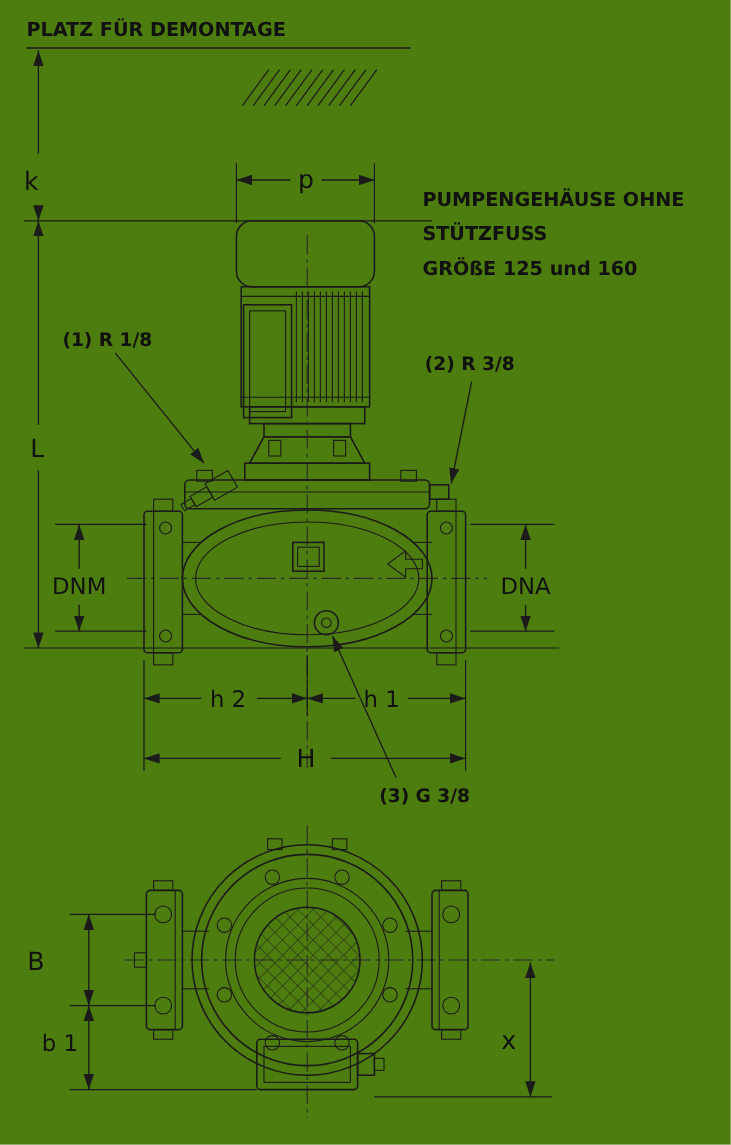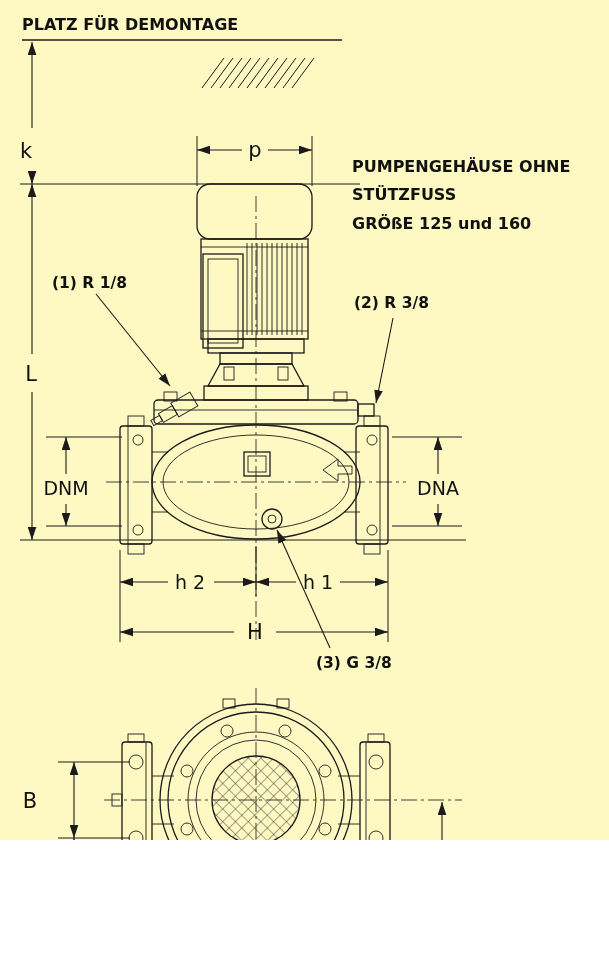--- a/index.html
+++ b/index.html
@@ -1,16 +1,16 @@
 <!DOCTYPE html>
 <html><head>
 <meta charset="utf-8">
 <style>
   html,body{margin:0;padding:0;background:#fff;}
-  #canvas{position:relative;width:609px;height:840px;background:#fef9c3;overflow:hidden;}
+  #canvas{position:relative;width:609px;height:954px;background:#4d7c0f;overflow:hidden;}
   svg{display:block;}
   .ln   {stroke:#1b1b1b;stroke-width:1.3;fill:none;}
   .ln2  {stroke:#1b1b1b;stroke-width:0.9;fill:none;}
   .dim  {stroke:#1b1b1b;stroke-width:1.1;fill:none;}
   .ext  {stroke:#1b1b1b;stroke-width:1;fill:none;}
   .cl   {stroke:#2a2a2a;stroke-width:0.9;fill:none;stroke-dasharray:16 4 3 4;}
   .hat  {stroke:#1b1b1b;stroke-width:1;fill:none;}
   text{fill:#111;}
   .t-title  {font:700 16px "DejaVu Sans", sans-serif;}
   .t-note   {font:700 16px "DejaVu Sans", sans-serif;}

